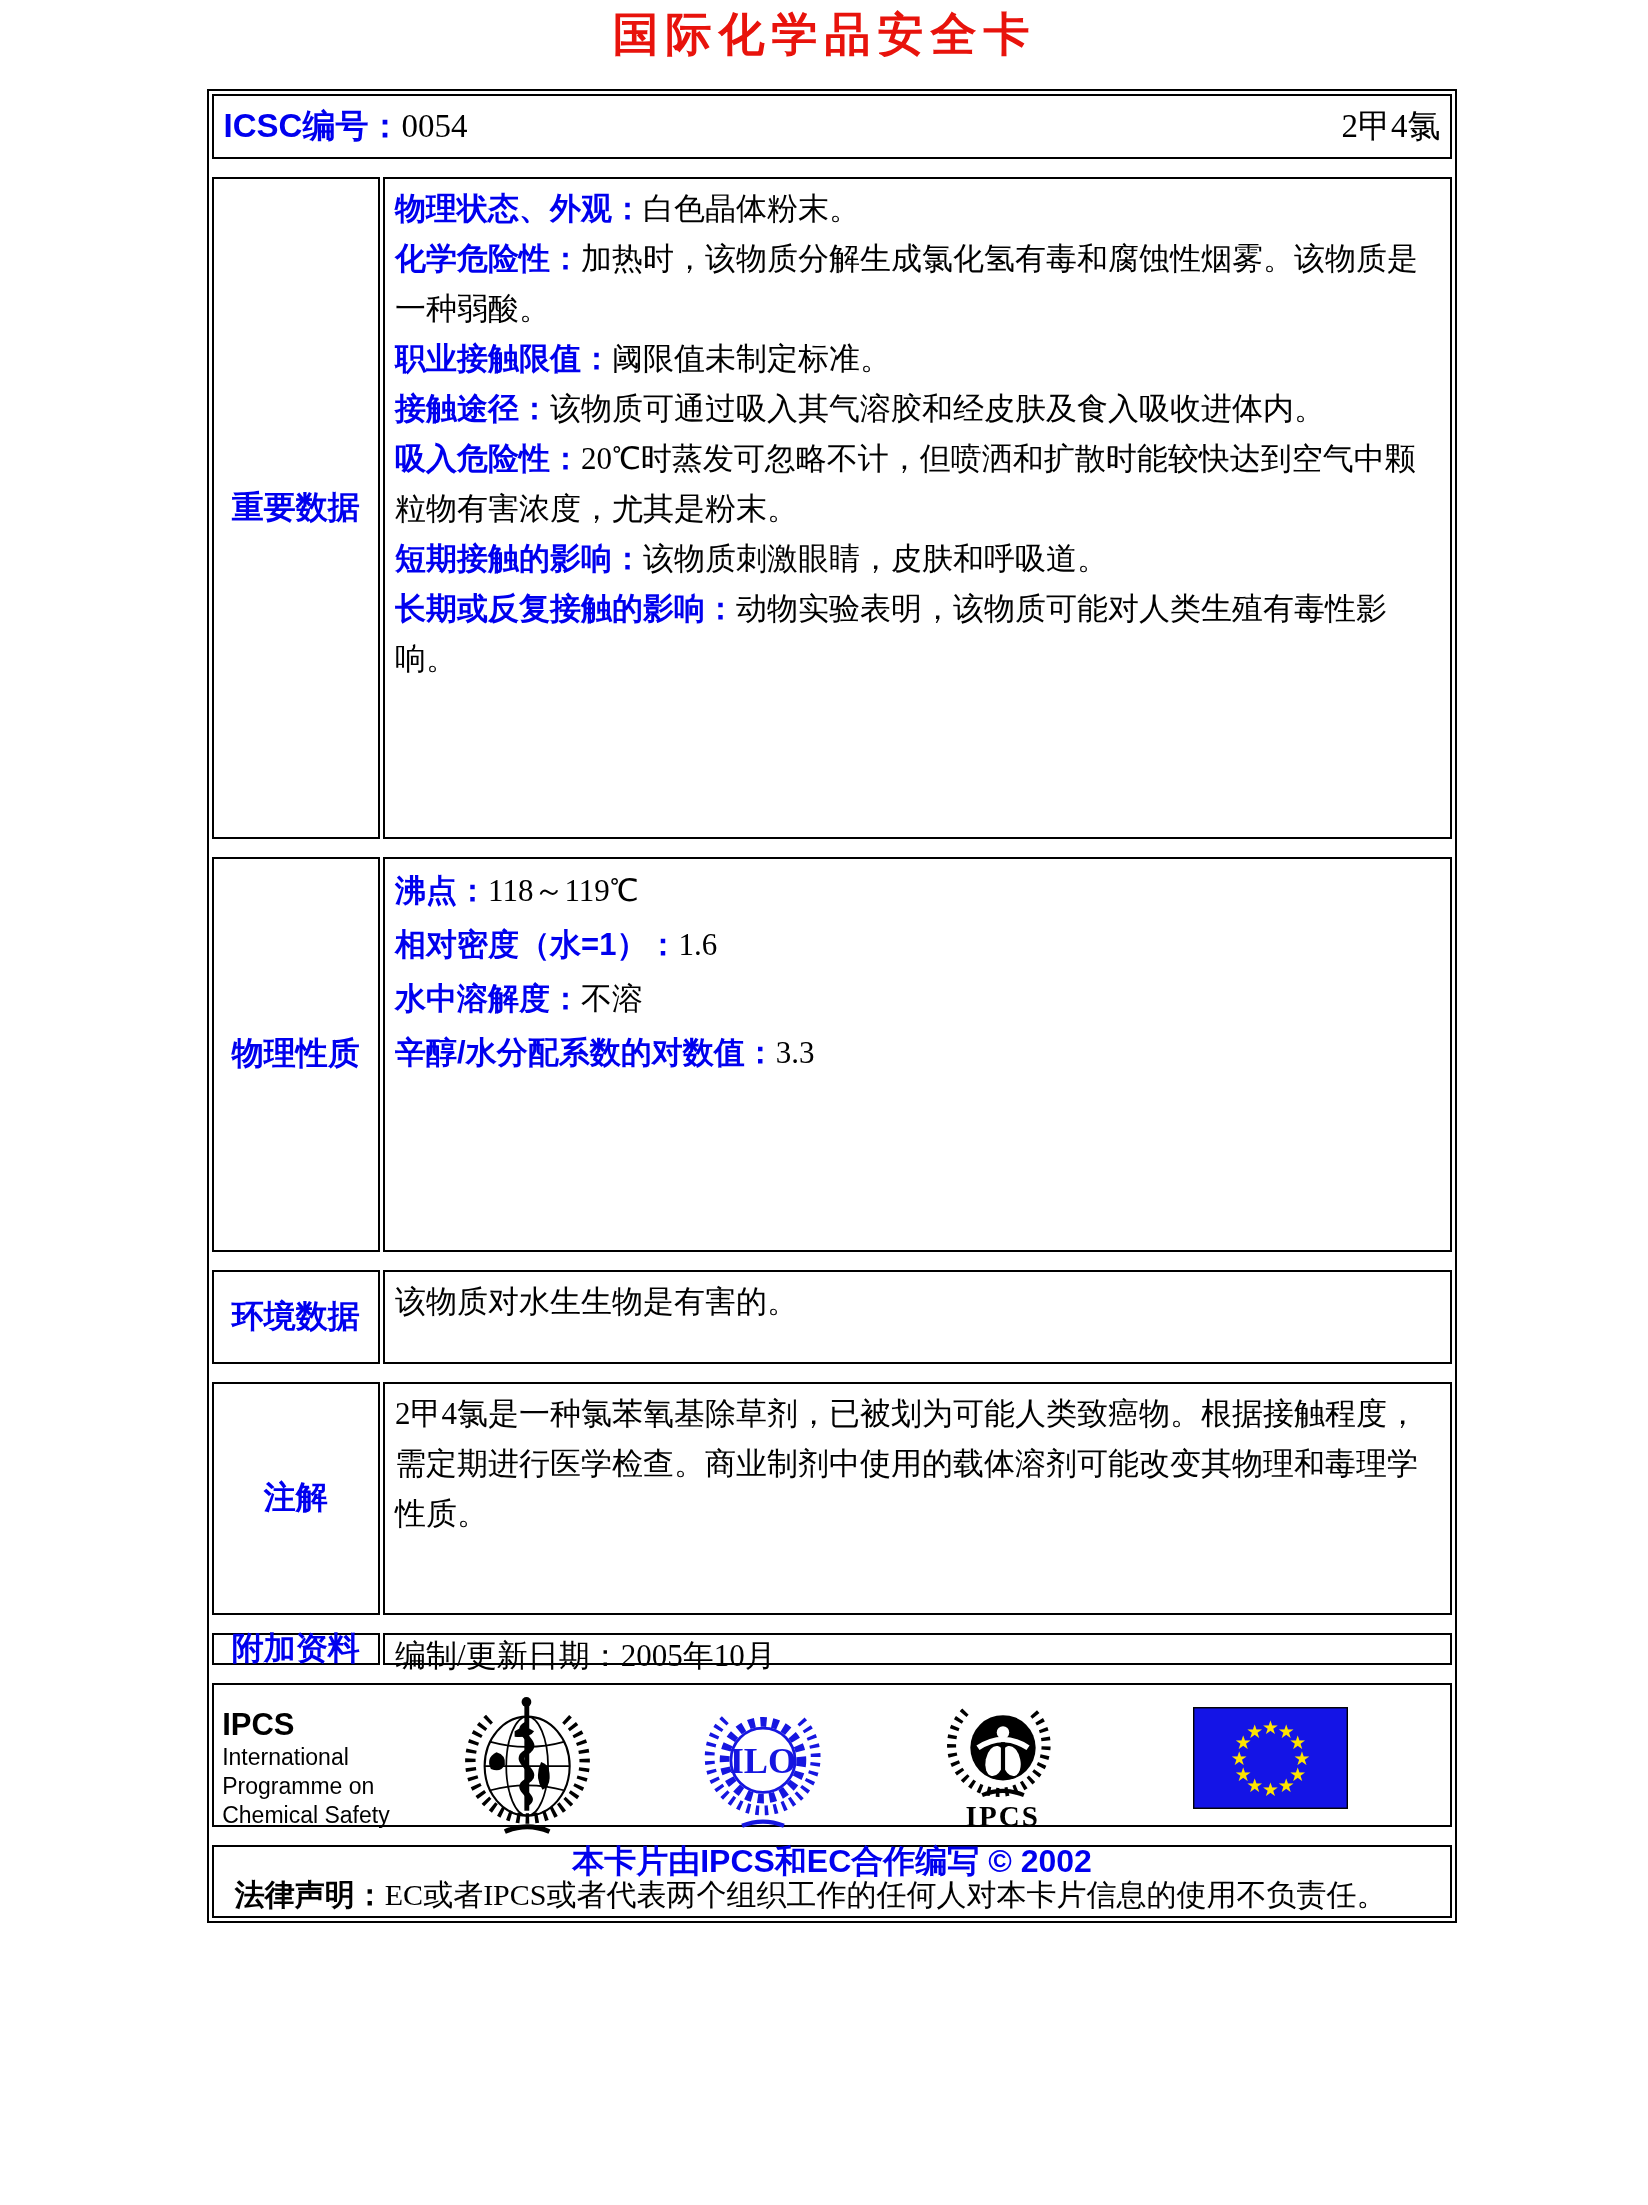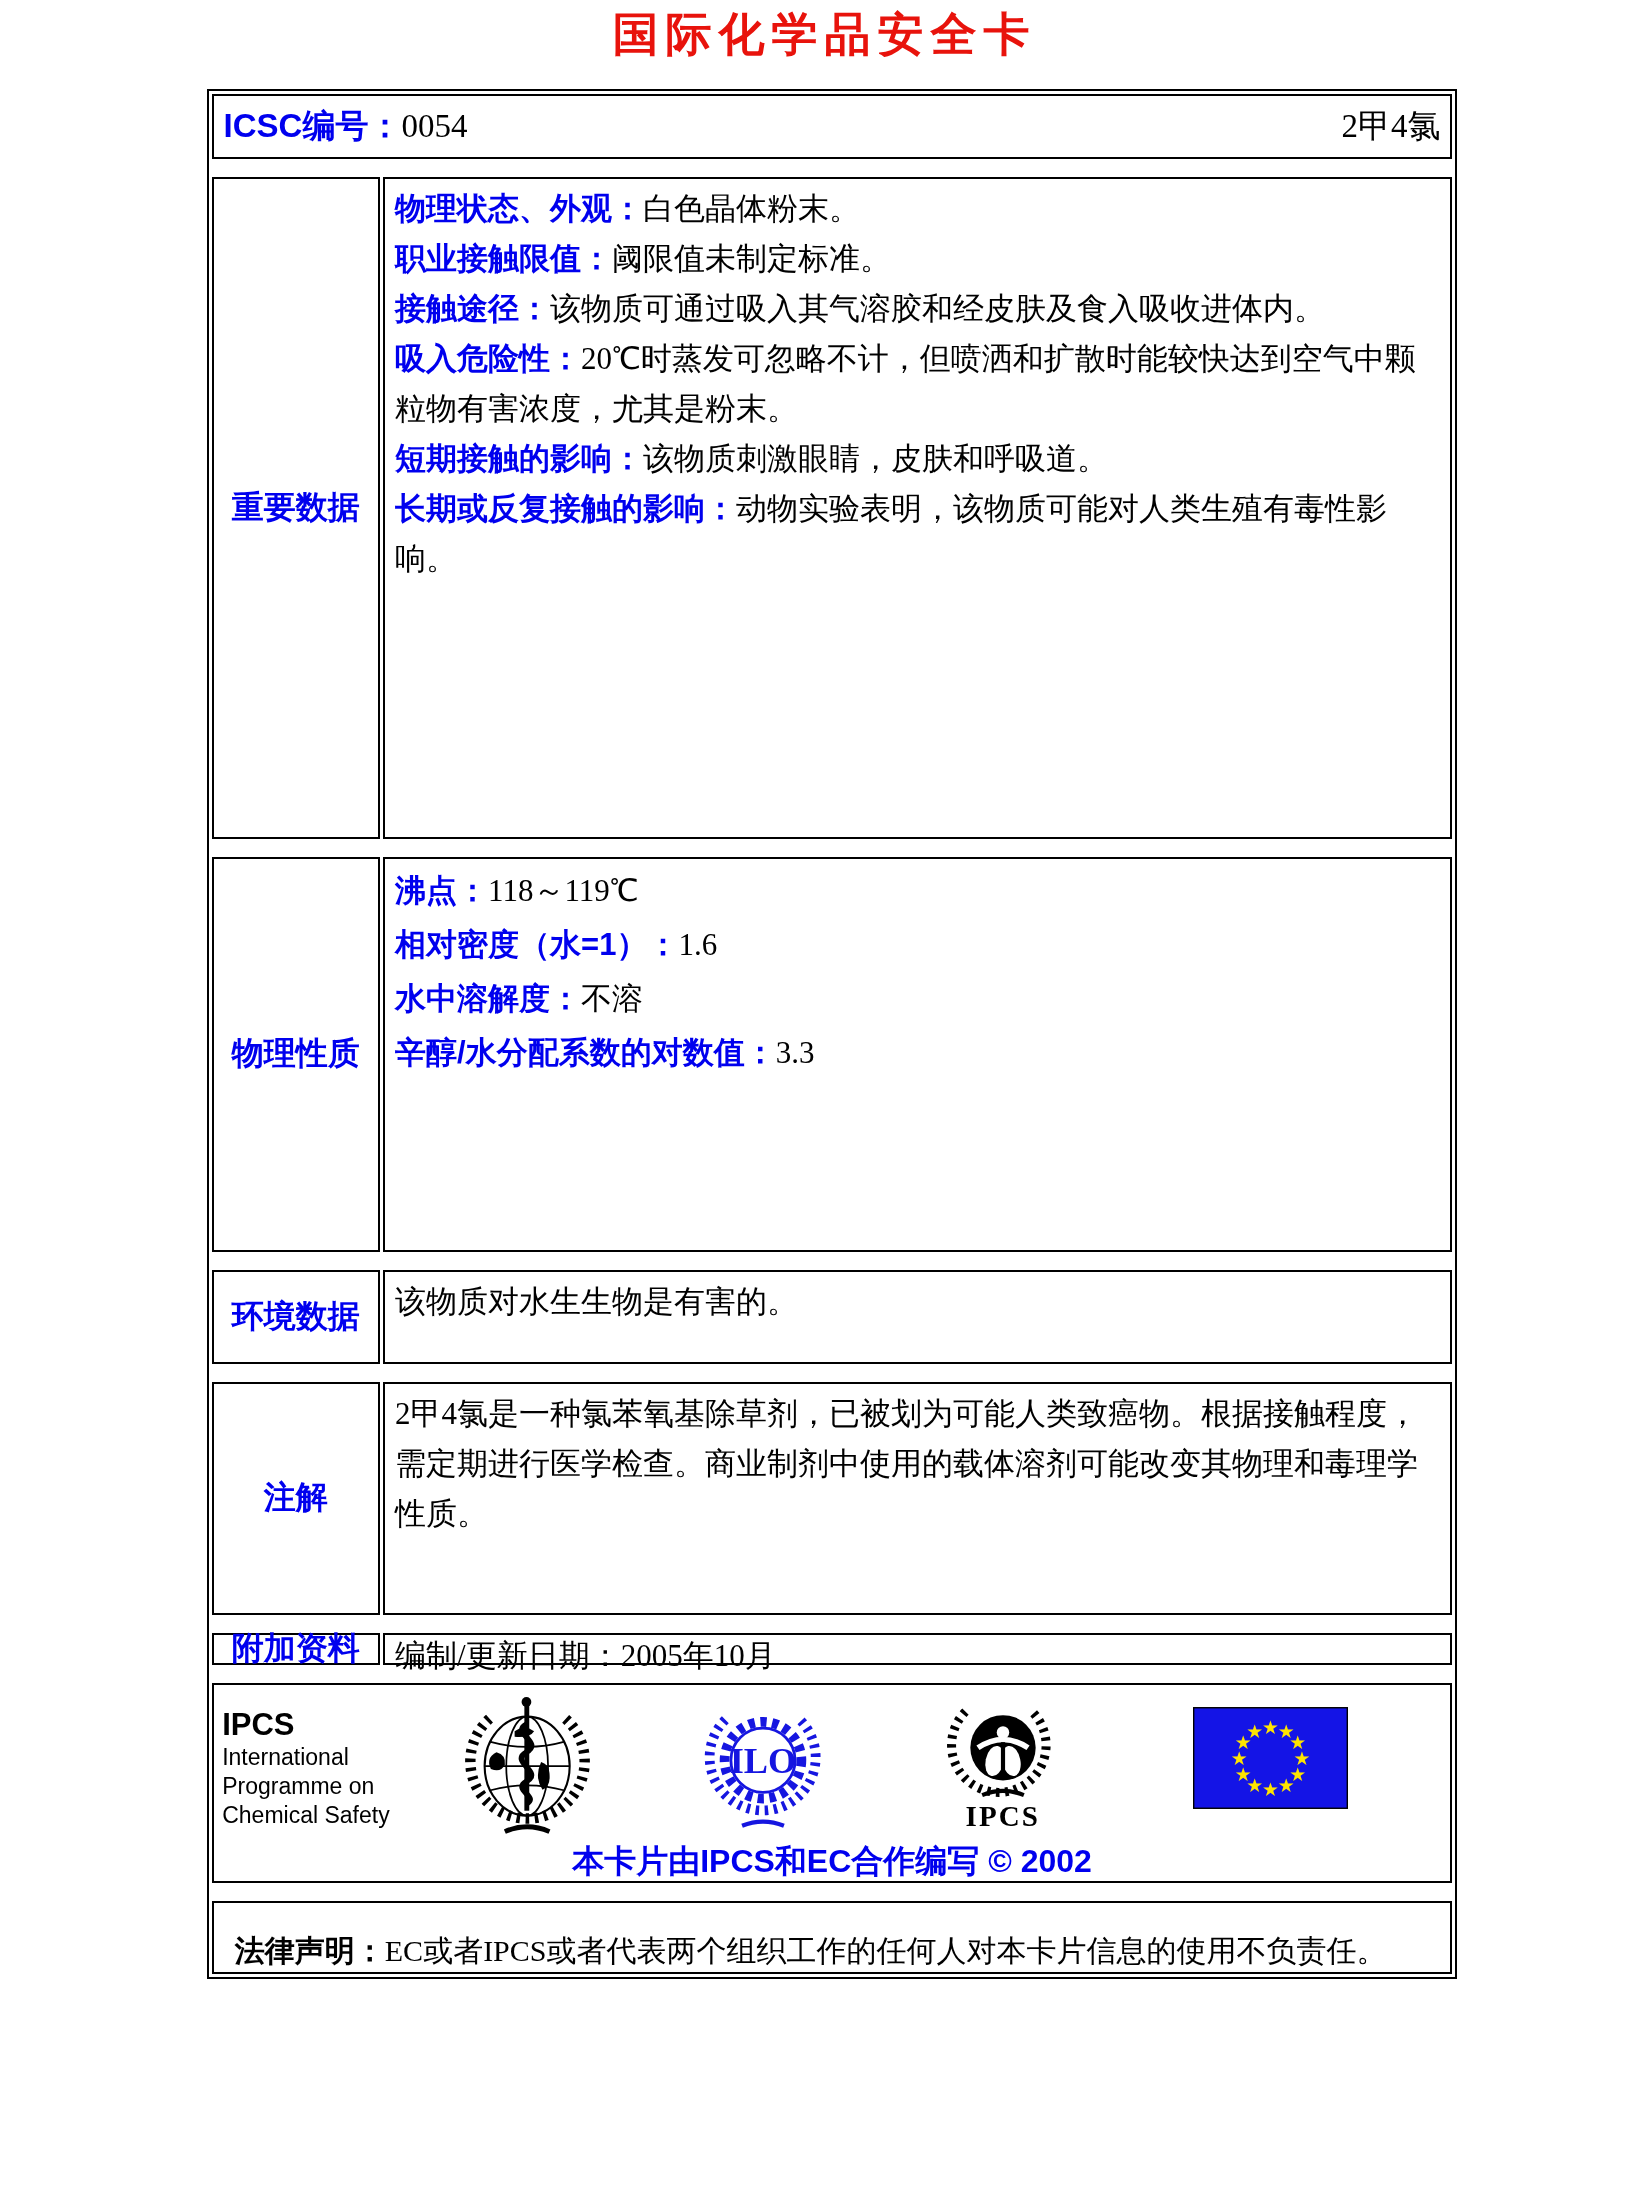--- a/index.html
+++ b/index.html
@@ -39,21 +39,21 @@
     flex:1;display:flex;align-items:center;justify-content:space-between;
     padding:0 9.8px;font-size:33px;
   }
   .row-important{height:662px;}
   .row-physical{height:395px;}
   .row-physical .content-cell{line-height:54px;}
   .row-env{height:94px;}
   .row-notes{height:233px;}
   .row-add{height:32px;}
   .row-add .content-cell{padding:1.4px 9.8px;line-height:40px;}
-  .row-logos{height:200px;}
+  .row-logos{height:144px;}
   .row-logos .cell{flex:1;position:relative;}
   .row-legal{height:73px;}
   .row-legal .cell{
     flex:1;display:flex;align-items:flex-end;padding:0 21px;
     font-size:30px;
   }
   .k{
     color:var(--blue);
     font-family:"Liberation Sans", sans-serif;font-weight:bold;
   }
@@ -98,20 +98,21 @@
         <span class="k">ICSC编号：</span><span class="icsc-num">0054</span>
       </span>
       <span class="chem-name">2甲4氯</span>
     </div>
   </div>
 
   <div class="row row-important">
     <div class="cell label-cell">重要数据</div>
     <div class="cell content-cell">
       <div><span class="k">物理状态、外观：</span><span>白色晶体粉末。</span></div>
+      <div><span class="k">化学危险性：</span><span>加热时，该物质分解生成氯化氢有毒和腐蚀性烟雾。该物质是一种弱酸。</span></div>
       <div><span class="k">职业接触限值：</span><span>阈限值未制定标准。</span></div>
       <div><span class="k">接触途径：</span><span>该物质可通过吸入其气溶胶和经皮肤及食入吸收进体内。</span></div>
       <div><span class="k">吸入危险性：</span><span>20℃时蒸发可忽略不计，但喷洒和扩散时能较快达到空气中颗粒物有害浓度，尤其是粉末。</span></div>
       <div><span class="k">短期接触的影响：</span><span>该物质刺激眼睛，皮肤和呼吸道。</span></div>
       <div><span class="k">长期或反复接触的影响：</span><span>动物实验表明，该物质可能对人类生殖有毒性影响。</span></div>
     </div>
   </div>
 
   <div class="row row-physical">
     <div class="cell label-cell">物理性质</div>

